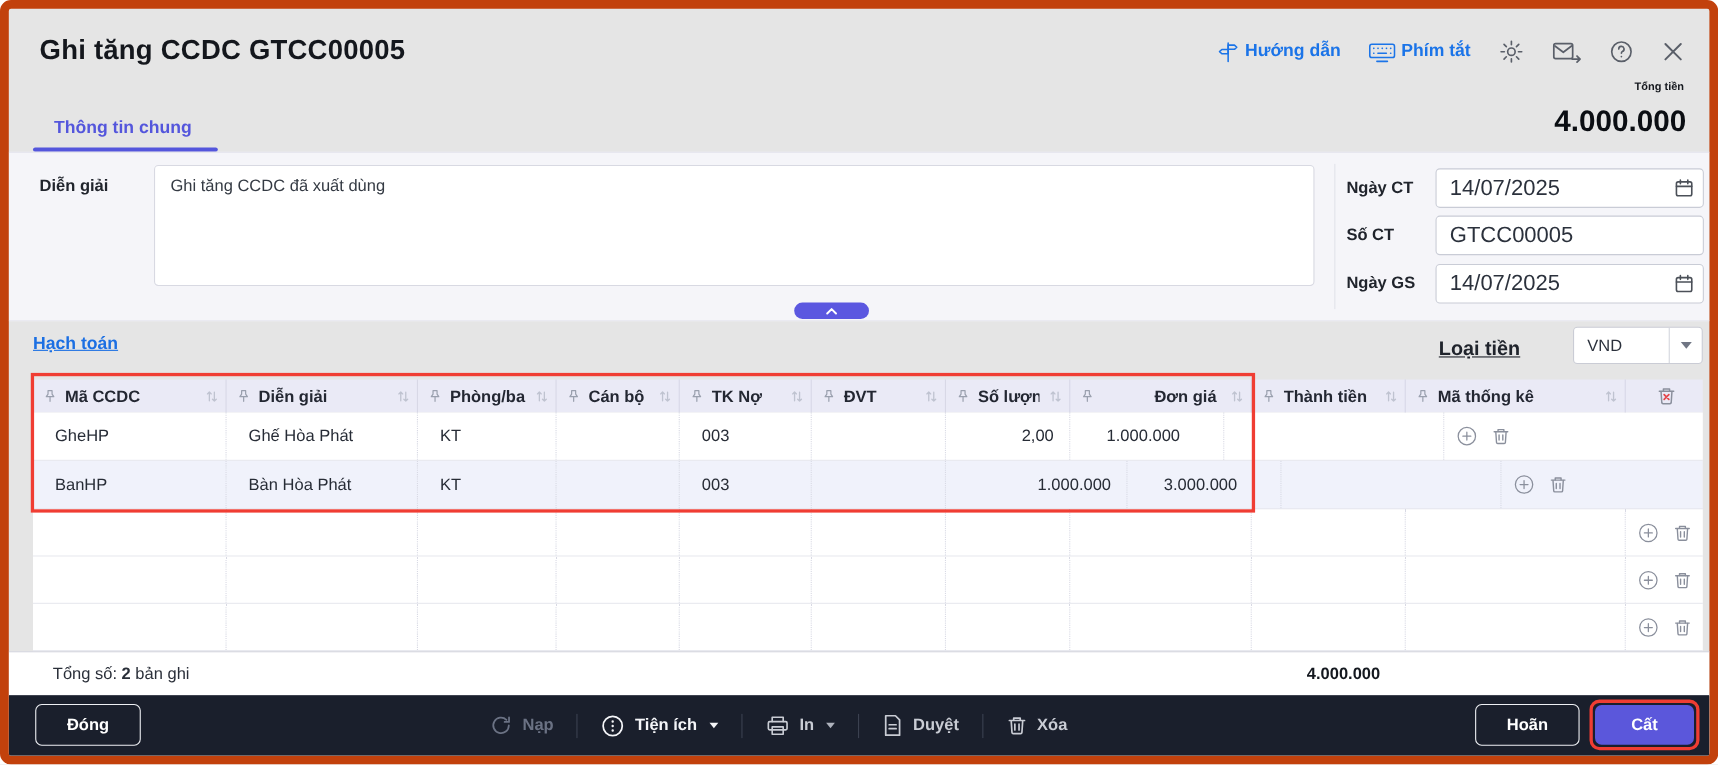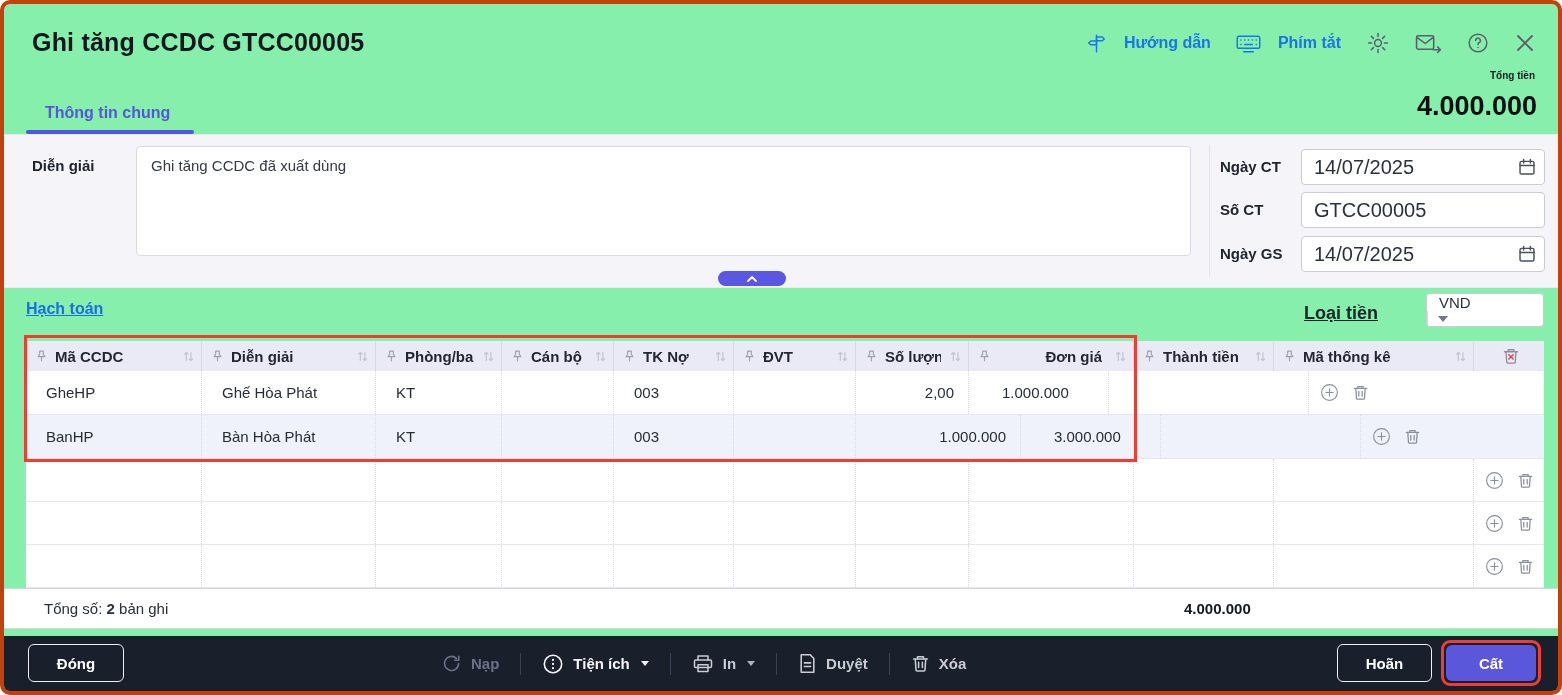--- a/index.html
+++ b/index.html
@@ -1,26 +1,26 @@
 <!DOCTYPE html>
 <html><head>
 <meta charset="utf-8">
 <style>
   * { margin:0; padding:0; box-sizing:border-box; }
   body { background:#fff; font-family:"Liberation Sans","DejaVu Sans",sans-serif; }
   .window {
-    position:relative; width:1562px; height:695px; background:#86efac;
-    border:4px solid #c2410c; border-radius:10px; overflow:hidden; color:#1f242e;
+    position:relative; width:1562px; height:695px; background:#e5e5e5;
+    border:8px solid #c2410c; border-radius:10px; overflow:hidden; color:#1f242e;
   }
   .ic { fill:none; stroke:currentColor; stroke-width:1.5; stroke-linecap:round; stroke-linejoin:round; display:block; }
 
   
   .page-title { position:absolute; left:28px; top:24px; font-size:25px; font-weight:700; color:#14171d; letter-spacing:.2px; }
   .hdr-actions { position:absolute; top:27px; right:22px; display:flex; align-items:center; gap:25px; }
-  .hdr-link { display:flex; align-items:center; gap:17px; color:#1b74e8; font-size:16px; font-weight:700; cursor:pointer; }
+  .hdr-link { display:flex; align-items:center; gap:5px; color:#1b74e8; font-size:16px; font-weight:700; cursor:pointer; }
   .hdr-icon { color:#5a5f69; cursor:pointer; display:flex; }
   .q-circle { width:22px; height:22px; }
   .total-label { position:absolute; top:66px; right:23px; font-size:10px; font-weight:700; color:#15181e; }
   .total-value { position:absolute; top:87px; right:21px; font-size:27px; font-weight:700; color:#0b0e13; }
   .tab { position:absolute; left:41px; top:100px; font-size:16px; font-weight:700; color:#5456dc; cursor:pointer; }
   .tab-underline { position:absolute; left:22px; top:126px; width:168px; height:4px; background:#5456dc; border-radius:2px; }
 
   
   .form-section { position:absolute; left:0; right:0; top:130px; height:154px; background:#f5f5f9;
                   border-top:1px solid #e6e6ee; border-bottom:1px solid #e9e9f0; }
@@ -37,21 +37,21 @@
   .fld-input.no-icon { padding-right:24px; }
   .cal-btn { position:absolute; right:9px; top:9px; width:18px; height:18px; color:#4b5058; cursor:pointer; }
   .collapse-pill { position:absolute; left:714px; top:267px; width:68px; height:15px; background:#5b57e0;
                    border-radius:8px; display:flex; align-items:center; justify-content:center; cursor:pointer; z-index:3; color:#fff; }
 
   
   .section-link { position:absolute; left:22px; top:296px; font-size:16px; font-weight:700; color:#1b6fe3;
                   text-decoration:underline; cursor:pointer; }
   .currency-label { position:absolute; left:1300px; top:299px; font-size:18px; font-weight:700; color:#20242c;text-decoration:underline; }
   .currency-select { position:absolute; left:1422px; top:289px; width:118px; height:34px; background:#fff;
-                     border:1px solid #caccd5; border-radius:4px; display:flex; align-items:flex-start; cursor:pointer;flex-direction:column; }
+                     border:1px solid #caccd5; border-radius:4px; display:flex; align-items:center; cursor:pointer; }
   .currency-value { flex:1; padding-left:12px; font-size:15px; color:#2b313c; }
   .currency-caret-box { width:30px; height:100%; border-left:1px solid #d4d6de; display:flex; align-items:center; justify-content:center; }
   .caret { width:0; height:0; border-left:5px solid transparent; border-right:5px solid transparent; border-top:6px solid currentColor; display:inline-block; }
 
   
   .grid { position:absolute; left:22px; top:337px; width:1518px; }
   .thead { display:flex; height:30px; background:#eaeaf6; }
   .th { display:flex; align-items:center; gap:8px; padding:0 6px 0 10px; border-right:1px solid #d8d8e6;
         font-size:15px; font-weight:700; color:#232732; flex:none; cursor:pointer; }
   .th-label { flex:1; white-space:nowrap; overflow:hidden; }

